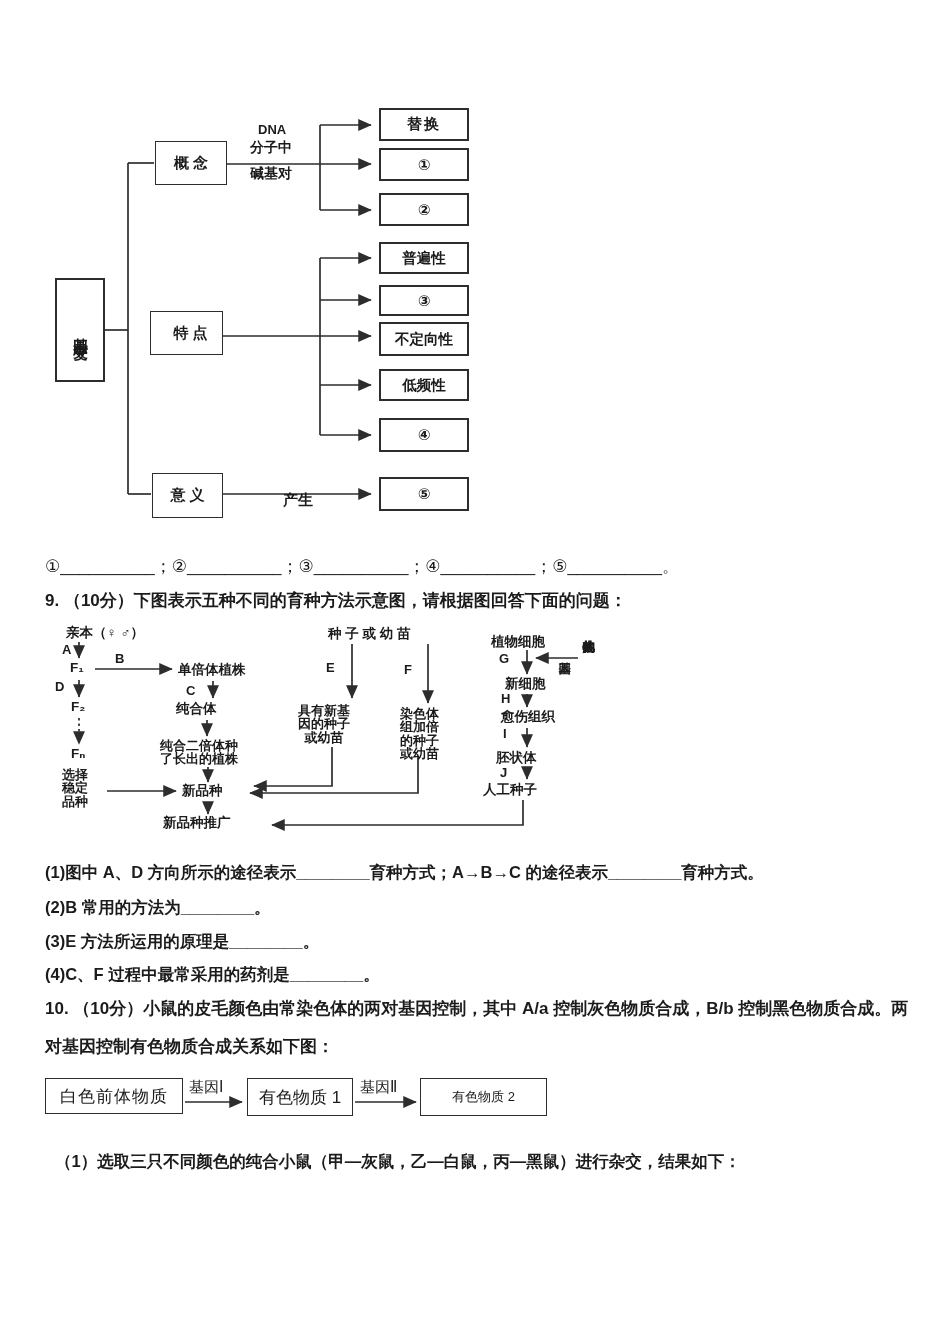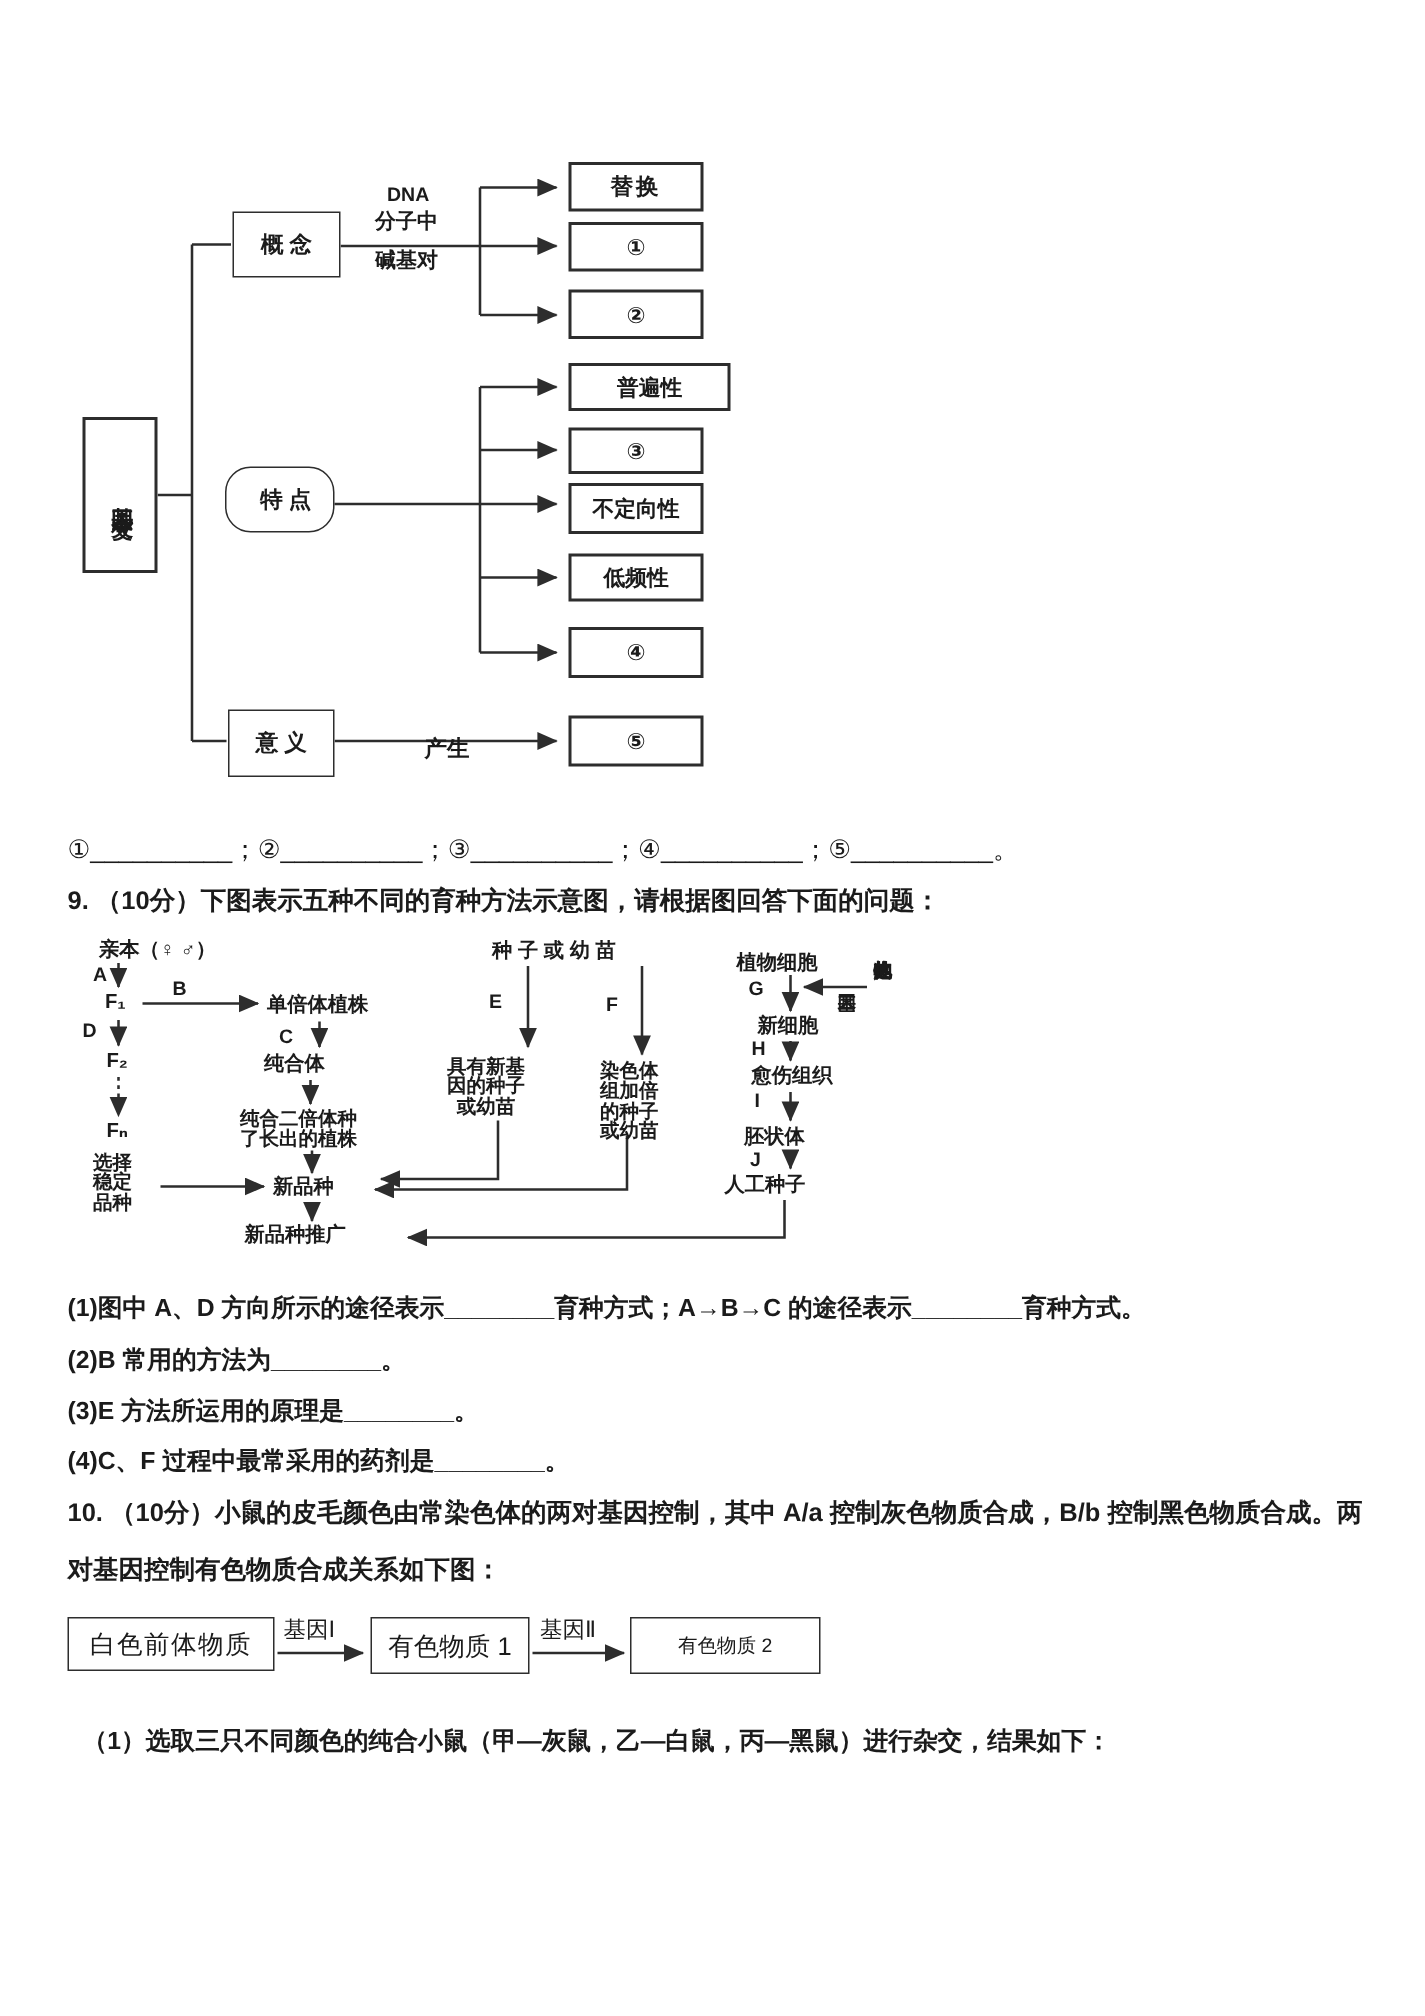--- a/index.html
+++ b/index.html
@@ -72,32 +72,32 @@
     </g>
     <g stroke="#2d2d2d" stroke-width="1.7" fill="none">
       <path d="M185,1102 H242" marker-end="url(#ah)"></path>
       <path d="M355,1102 H416" marker-end="url(#ah)"></path>
     </g>
   </svg>
 
   <div class="box vtext" style="left:55px;top:278px;width:50px;height:104px;font-size:15px;border-width:2.4px;">基因突变</div>
 
   <div class="box thin" style="left:155px;top:141px;width:72px;height:44px;font-size:15px;letter-spacing:4px;padding-left:4px;">概念</div>
-  <div class="box thin" style="left:150px;top:311px;width:73px;height:44px;font-size:15px;letter-spacing:4px;padding-left:12px;border-radius:17px;">特点</div>
+  <div class="box thin" style="left:150px;top:311px;width:73px;height:44px;font-size:15px;letter-spacing:4px;padding-left:12px;">特点</div>
   <div class="box thin" style="left:152px;top:473px;width:71px;height:45px;font-size:15px;letter-spacing:4px;padding-left:4px;">意义</div>
 
   <span class="t" style="left:258px;top:122px;font-size:13px;">DNA</span>
   <span class="t" style="left:250px;top:139px;font-size:14px;">分子中</span>
   <span class="t" style="left:250px;top:165px;font-size:14px;">碱基对</span>
   <span class="t" style="left:283px;top:467px;font-size:15px;margin-top:24px;">产生</span>
 
   <div class="box" style="left:379px;top:108px;width:90px;height:33px;font-size:15px;letter-spacing:2px;">替换</div>
   <div class="box" style="left:379px;top:148px;width:90px;height:33px;font-size:15px;">①</div>
   <div class="box" style="left:379px;top:193px;width:90px;height:33px;font-size:15px;">②</div>
-  <div class="box" style="left:379px;top:242px;width:108px;height:32px;font-size:14.5px;">普遍性</div>
+  <div class="box" style="left:379px;top:242px;width:90px;height:32px;font-size:14.5px;">普遍性</div>
   <div class="box" style="left:379px;top:285px;width:90px;height:31px;font-size:15px;">③</div>
   <div class="box" style="left:379px;top:322px;width:90px;height:34px;font-size:14.5px;">不定向性</div>
   <div class="box" style="left:379px;top:369px;width:90px;height:32px;font-size:14.5px;">低频性</div>
   <div class="box" style="left:379px;top:418px;width:90px;height:34px;font-size:15px;">④</div>
   <div class="box" style="left:379px;top:477px;width:90px;height:34px;font-size:15px;">⑤</div>
 
   <span class="t" style="left:45px;top:556px;font-size:17px;font-weight:400;">①__________；②__________；③__________；④__________；⑤__________。</span>
 
   <span class="t" style="left:45px;top:590px;font-size:17px;">9. （10分）下图表示五种不同的育种方法示意图，请根据图回答下面的问题：</span>
 

